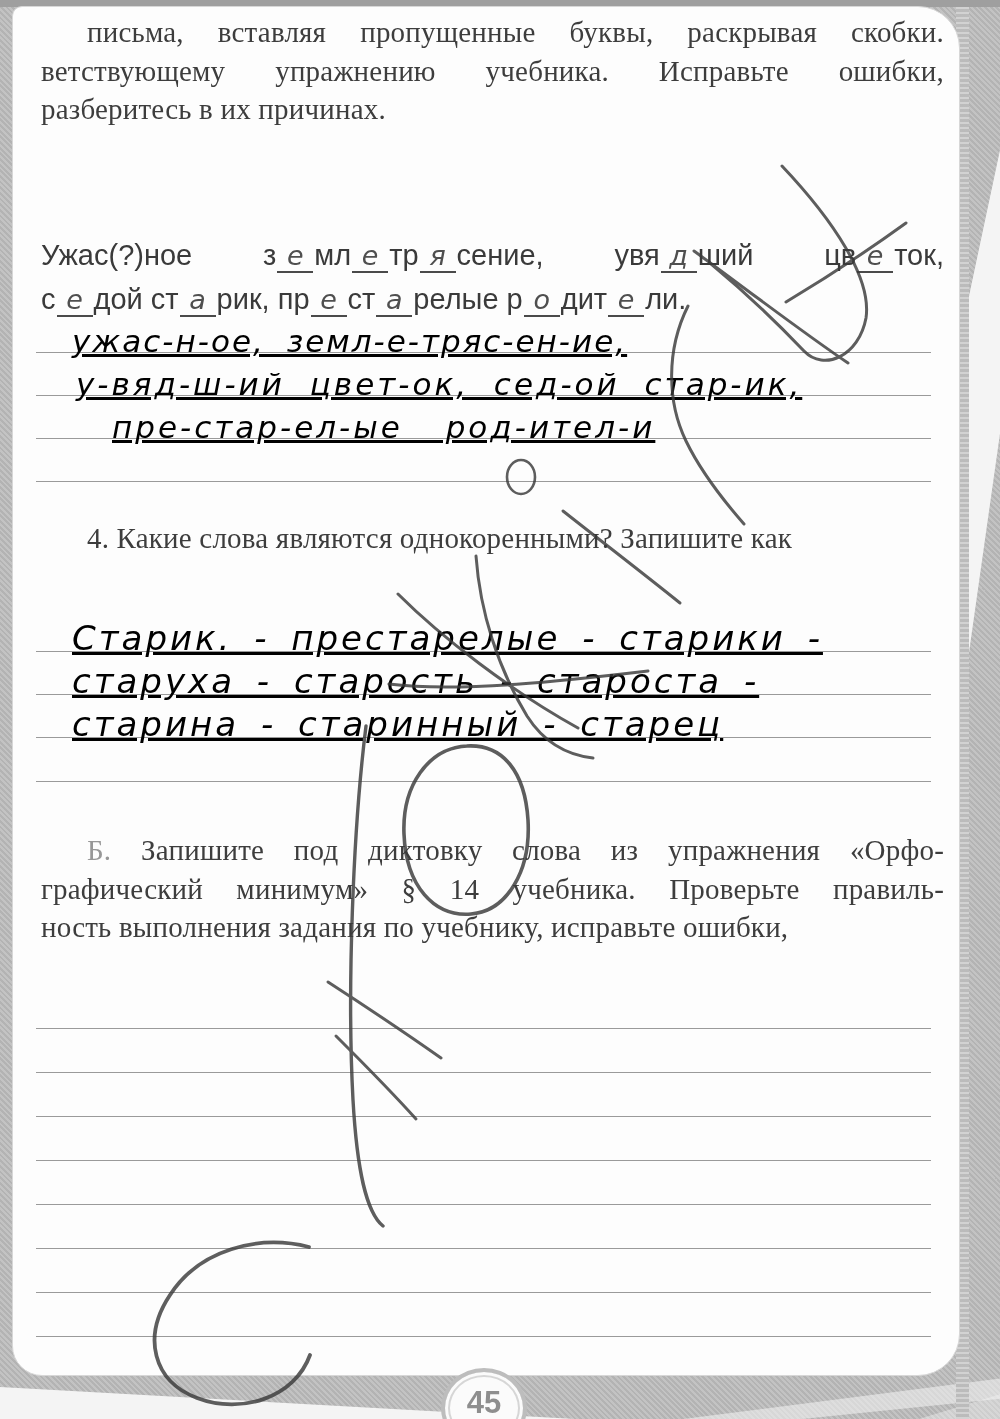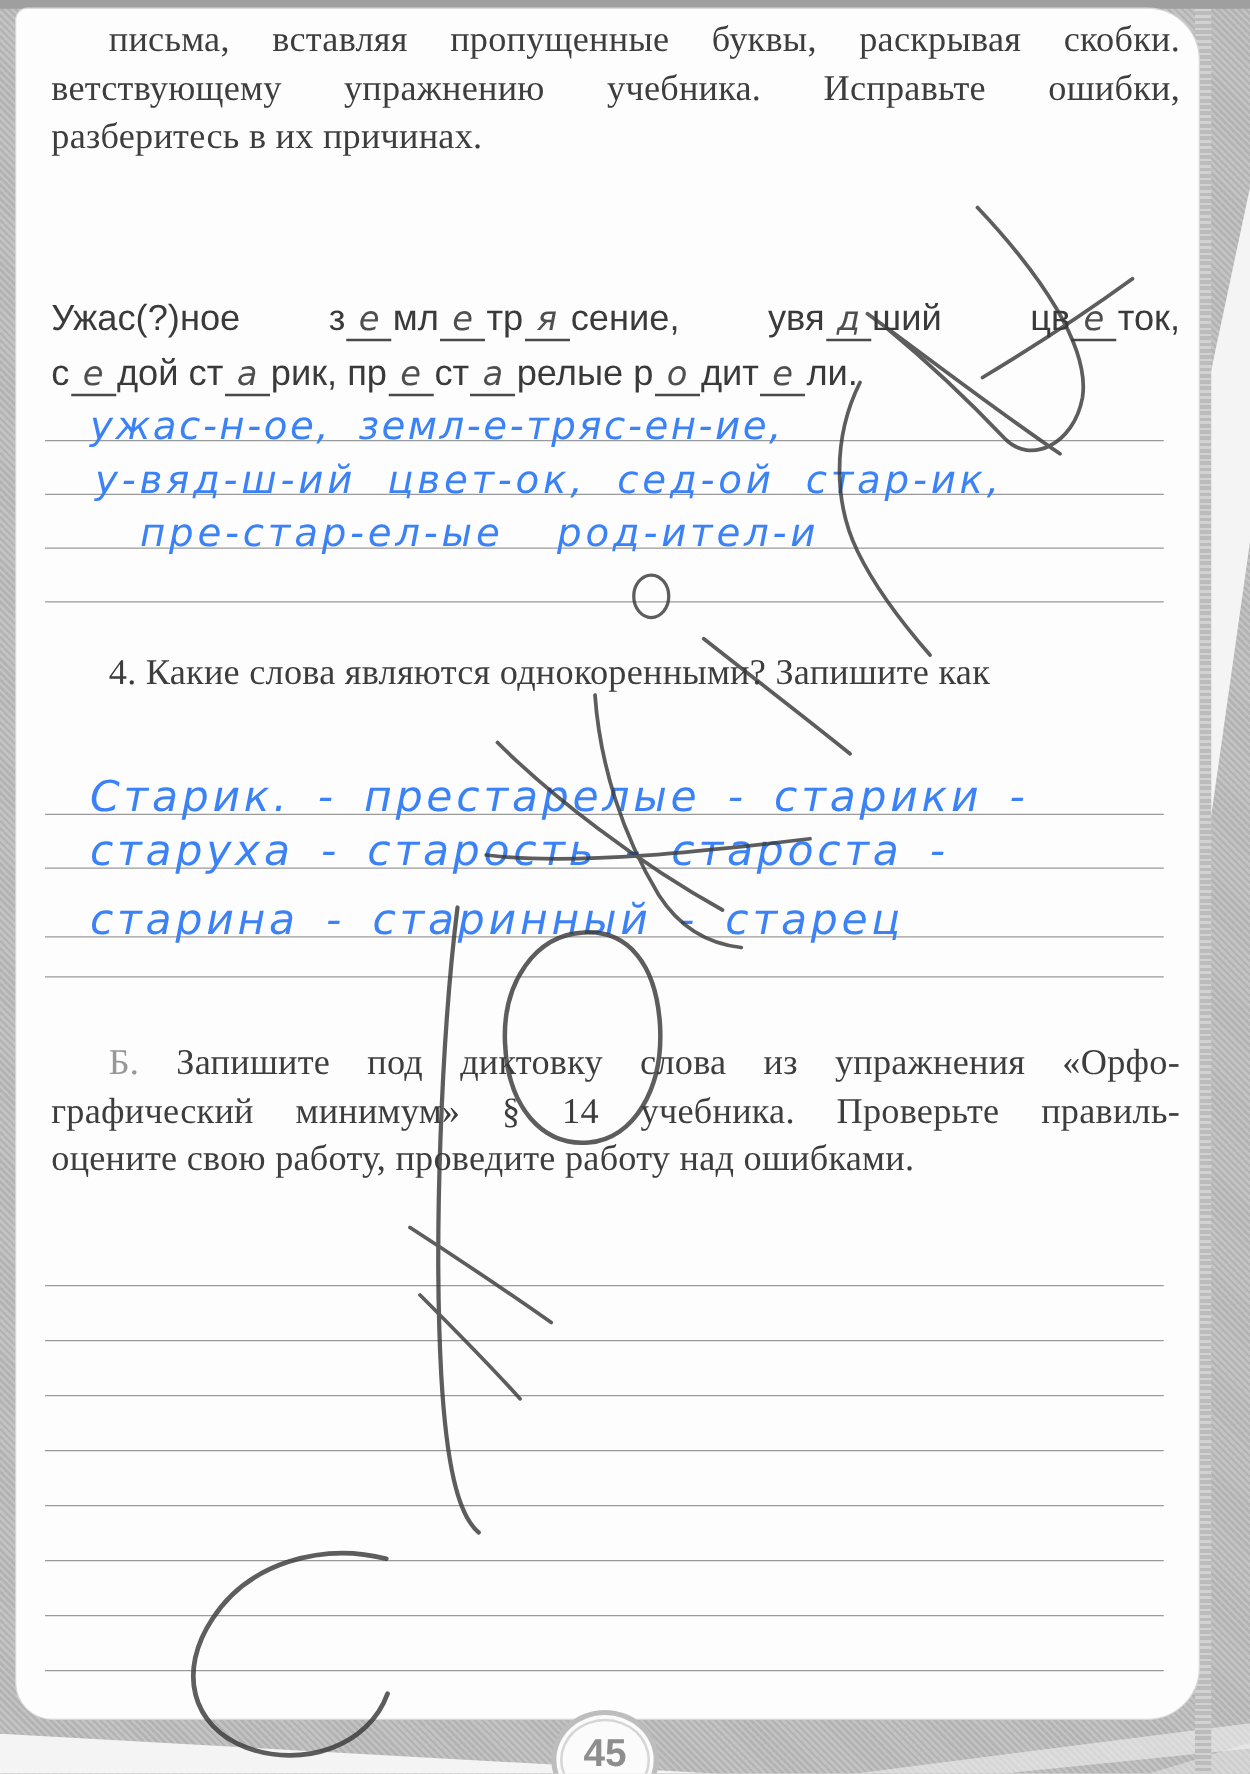--- a/index.html
+++ b/index.html
@@ -42,22 +42,22 @@
   .dict{position:absolute;left:28px;width:903px;color:#3a3a3a;
     font-family:"Liberation Sans",sans-serif;font-size:29px;}
   #dict1{top:232px;display:flex;justify-content:space-between;align-items:baseline;}
   #dict2{top:276px;}
   .blank{display:inline-block;min-width:36px;text-align:center;border-bottom:2px solid #4a4a4a;
     margin:0 1px;line-height:30px;vertical-align:baseline;}
   .hw-letter{font-family:"DejaVu Sans",sans-serif;font-style:italic;color:#4f4f4f;font-size:27px;}
   
   .ruled{position:absolute;left:23px;width:895px;height:43px;
     border-bottom:1.6px solid #9a9a9a;display:flex;align-items:flex-end;overflow:visible;}
-  .hw{font-family:"DejaVu Sans",sans-serif;font-style:italic;color:#3b82f6;
-    white-space:nowrap;transform:translateY(7px);}
+  .hw{font-family:"DejaVu Sans",sans-serif;font-style:italic;color:#000000;
+    white-space:nowrap;transform:translateY(7px);text-decoration:underline;}
   #ans3 .ruled:nth-of-type(1) .hw{margin-left:36px;font-size:31px;letter-spacing:2px;word-spacing:10px;}
   #ans3 .ruled:nth-of-type(2) .hw{margin-left:40px;font-size:31px;letter-spacing:3px;word-spacing:12px;}
   #ans3 .ruled:nth-of-type(3) .hw{margin-left:76px;font-size:31px;letter-spacing:3px;word-spacing:30px;}
   #ans4 .ruled .hw{margin-left:36px;font-size:34px;letter-spacing:3px;word-spacing:8px;text-align:center;}
   
   .badge{position:absolute;left:441px;top:1368px;width:78px;height:72px;border-radius:50%;
     background:#fbfbfb;border:4px solid #bdbdbd;box-shadow:inset 0 0 0 3px #fbfbfb,inset 0 0 0 5px #d6d6d6;
     display:flex;justify-content:center;color:#8e8e8e;
     font-family:"Liberation Sans",sans-serif;font-weight:bold;font-size:31px;}
   .badge span{margin-top:13px;}
@@ -108,30 +108,30 @@
       <div class="pline">4. Какие слова являются однокоренными? Запишите как</div>
     </div>
 
   <div id="ans4">
       <div class="ruled" style="top: 601px;">
         <span class="hw">Старик. - престарелые - старики -</span>
       </div>
       <div class="ruled" style="top: 644px;">
         <span class="hw">старуха - старость - староста -</span>
       </div>
-      <div class="ruled" style="top: 687px; margin-top: 12px;">
+      <div class="ruled" style="top: 687px;">
         <span class="hw">старина - старинный - старец</span>
       </div>
       <div class="ruled" style="top: 731px;"></div>
     </div>
 
   <div class="para" id="paraB">
       <div class="pline"><span class="lead-b">Б.</span><span class=""> Запишите под диктовку слова из упражнения «Орфо-</span></div>
       <div class="pline">графический минимум» § 14 учебника. Проверьте правиль-</div>
-      <div class="pline">оцените свою работу, проведите работу над ошибками.</div>
+      <div class="pline">ность выполнения задания по учебнику, исправьте ошибки,</div>
     </div>
 
   <div id="blank-lines">
       <div class="ruled" style="top: 978px;"></div>
       <div class="ruled" style="top: 1022px;"></div>
       <div class="ruled" style="top: 1066px;"></div>
       <div class="ruled" style="top: 1110px;"></div>
       <div class="ruled" style="top: 1154px;"></div>
       <div class="ruled" style="top: 1198px;"></div>
       <div class="ruled" style="top: 1242px;"></div>

